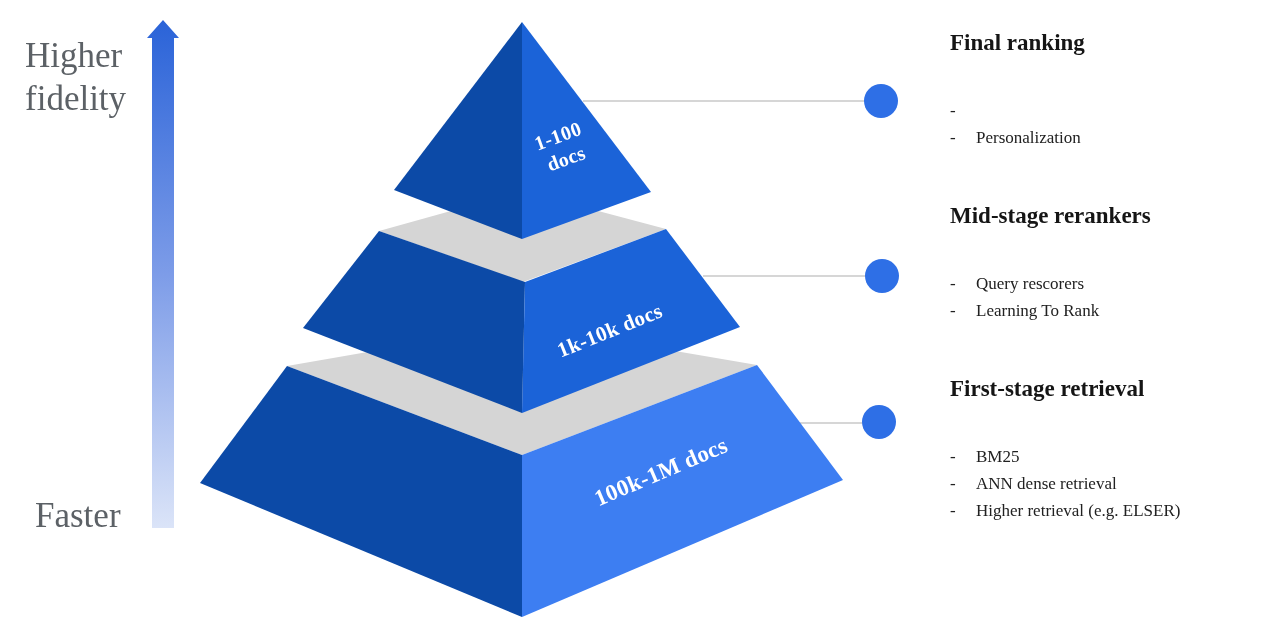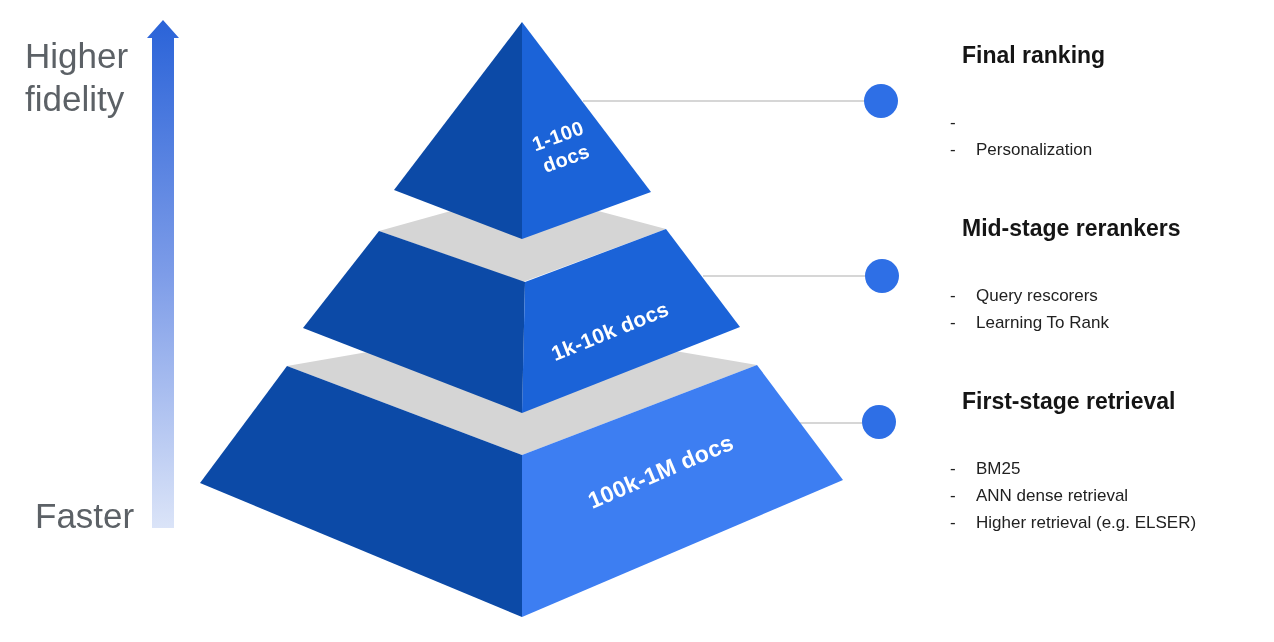--- a/index.html
+++ b/index.html
@@ -1,38 +1,38 @@
 <!DOCTYPE html>
 <html><head>
 <meta charset="utf-8">
 <style>
   html,body{margin:0;padding:0;background:#fff;}
   .canvas{
     position:relative;width:1274px;height:642px;background:#ffffff;
-    font-family:Liberation Sans, sans-serif;overflow:hidden;
+    font-family:Liberation Serif, serif;overflow:hidden;
   }
   .scene{position:absolute;left:0;top:0;}
   .axis-label{
     position:absolute;color:#5c6166;font-size:35px;line-height:43px;font-weight:400;
   }
   .axis-label.top{left:25px;top:34px;width:130px;}
   .axis-label.bottom{left:35px;top:494px;white-space:nowrap;text-align:right;}
   .tier-label{
     position:absolute;color:#ffffff;font-weight:700;text-align:center;
     transform-origin:center center;letter-spacing:0.4px;line-height:1.2;
   }
   .tier-label.t1{left:562px;top:147px;width:66px;font-size:20px;
     transform:translate(-50%,-50%) rotate(-20deg);}
   .tier-label.t2{left:610px;top:331px;font-size:21px;white-space:nowrap;
     transform:translate(-50%,-50%) rotate(-22deg);}
   .tier-label.t3{left:661px;top:472px;font-size:23px;white-space:nowrap;
     transform:translate(-50%,-50%) rotate(-23deg);}
   .stage{position:absolute;left:950px;width:320px;}
   .stage h2{
-    margin:12px;font-size:23px;line-height:30px;font-weight:700;color:#151515;
+    margin:0;font-size:23px;line-height:30px;font-weight:700;color:#151515;
   }
   .bullets{margin-top:39px;}
   .bullet-row{display:flex;font-size:17px;line-height:27px;color:#212121;}
   .bullet-row .dash{width:26px;flex:0 0 26px;}
   .stage.s1{top:28px;}
   .stage.s2{top:201px;}
   .stage.s3{top:374px;}
 </style>
 </head>
 <body>

